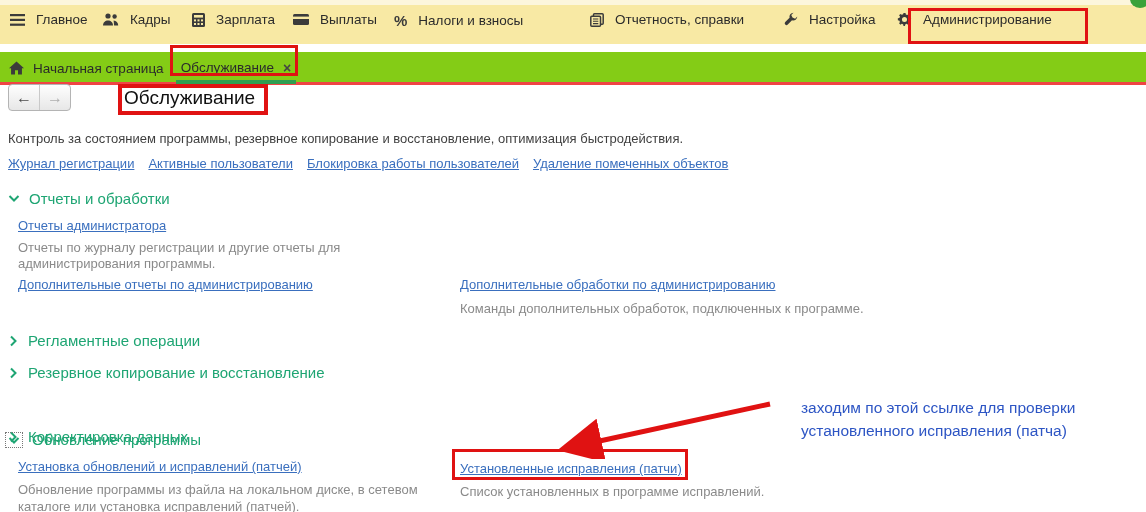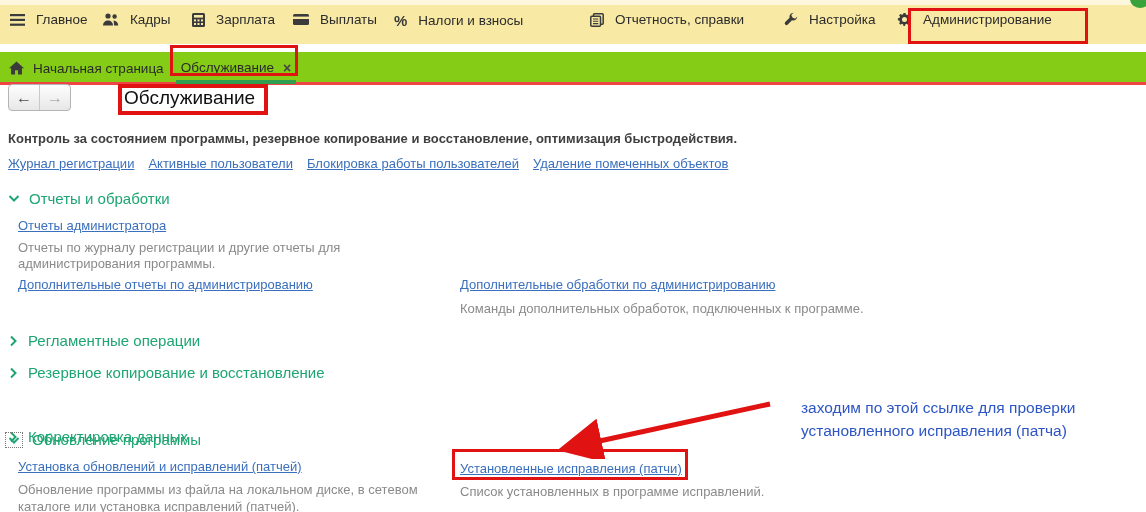--- a/index.html
+++ b/index.html
@@ -160,21 +160,21 @@
     </div>
   </div>
 
   <div class="navbtns">
     <div class="navbtn back">←</div>
     <div class="navbtn fwd">→</div>
   </div>
 
   <div class="page-title">Обслуживание</div>
 
-  <div class="desc" style="left:8px; top:131px;font-weight:bold;">Контроль за состоянием программы, резервное копирование и восстановление, оптимизация быстродействия.</div>
+  <div class="desc" style="left:8px; top:131px;">Контроль за состоянием программы, резервное копирование и восстановление, оптимизация быстродействия.</div>
 
   <div class="links-row">
     <a class="lnk">Журнал регистрации</a>
     <a class="lnk">Активные пользователи</a>
     <a class="lnk">Блокировка работы пользователей</a>
     <a class="lnk">Удаление помеченных объектов</a>
   </div>
 
   <div class="section" style="left:8px; top:190px;">
     <span>

